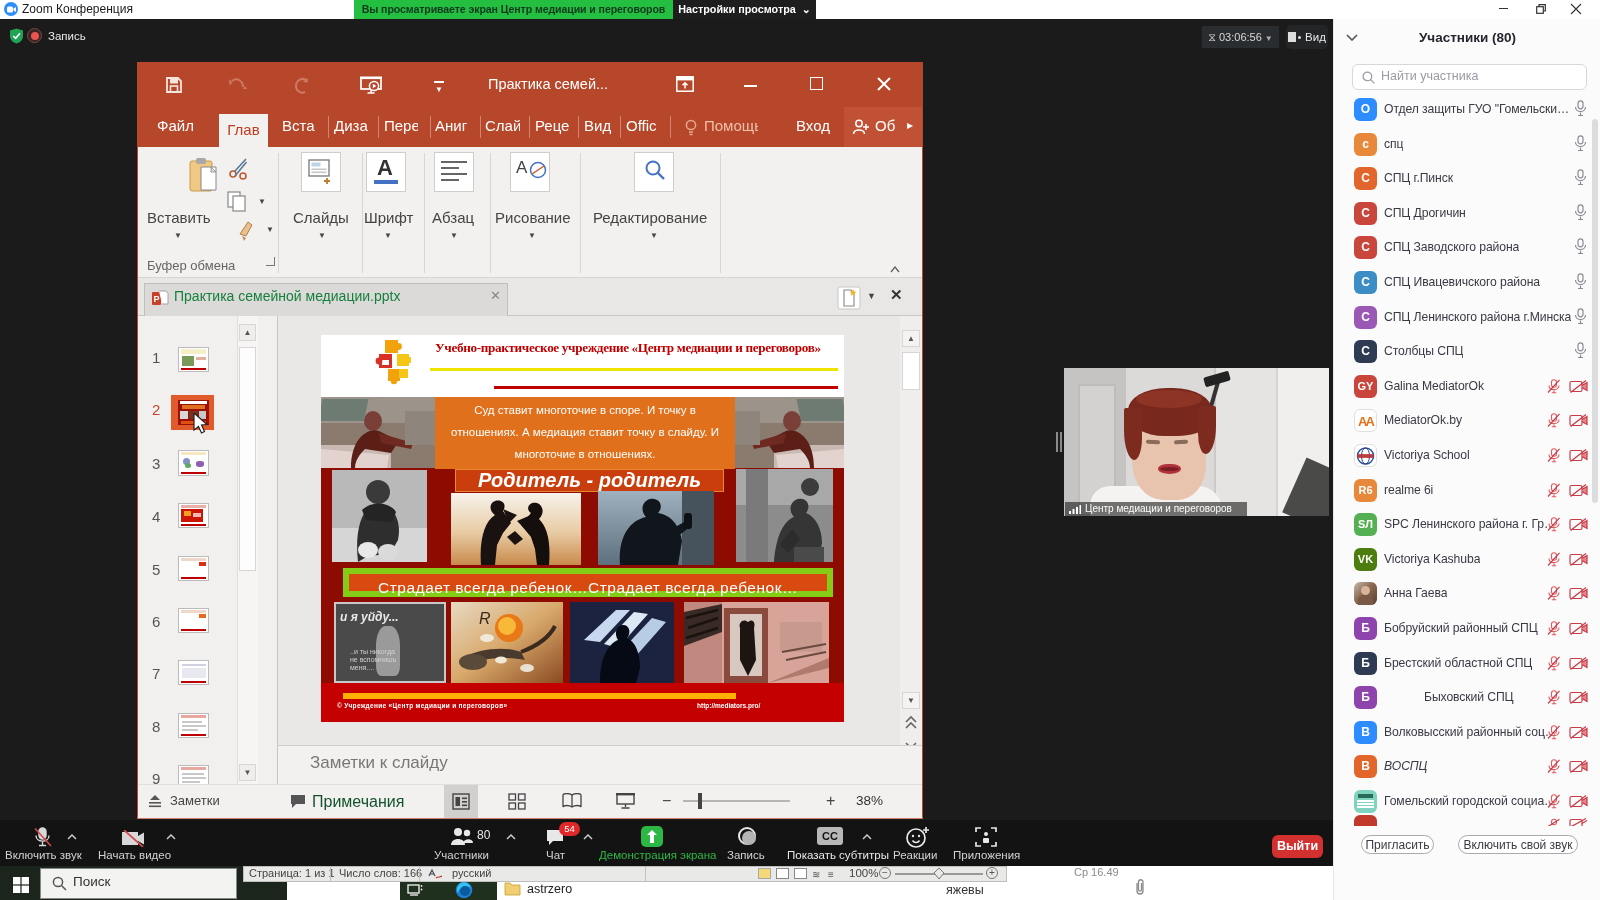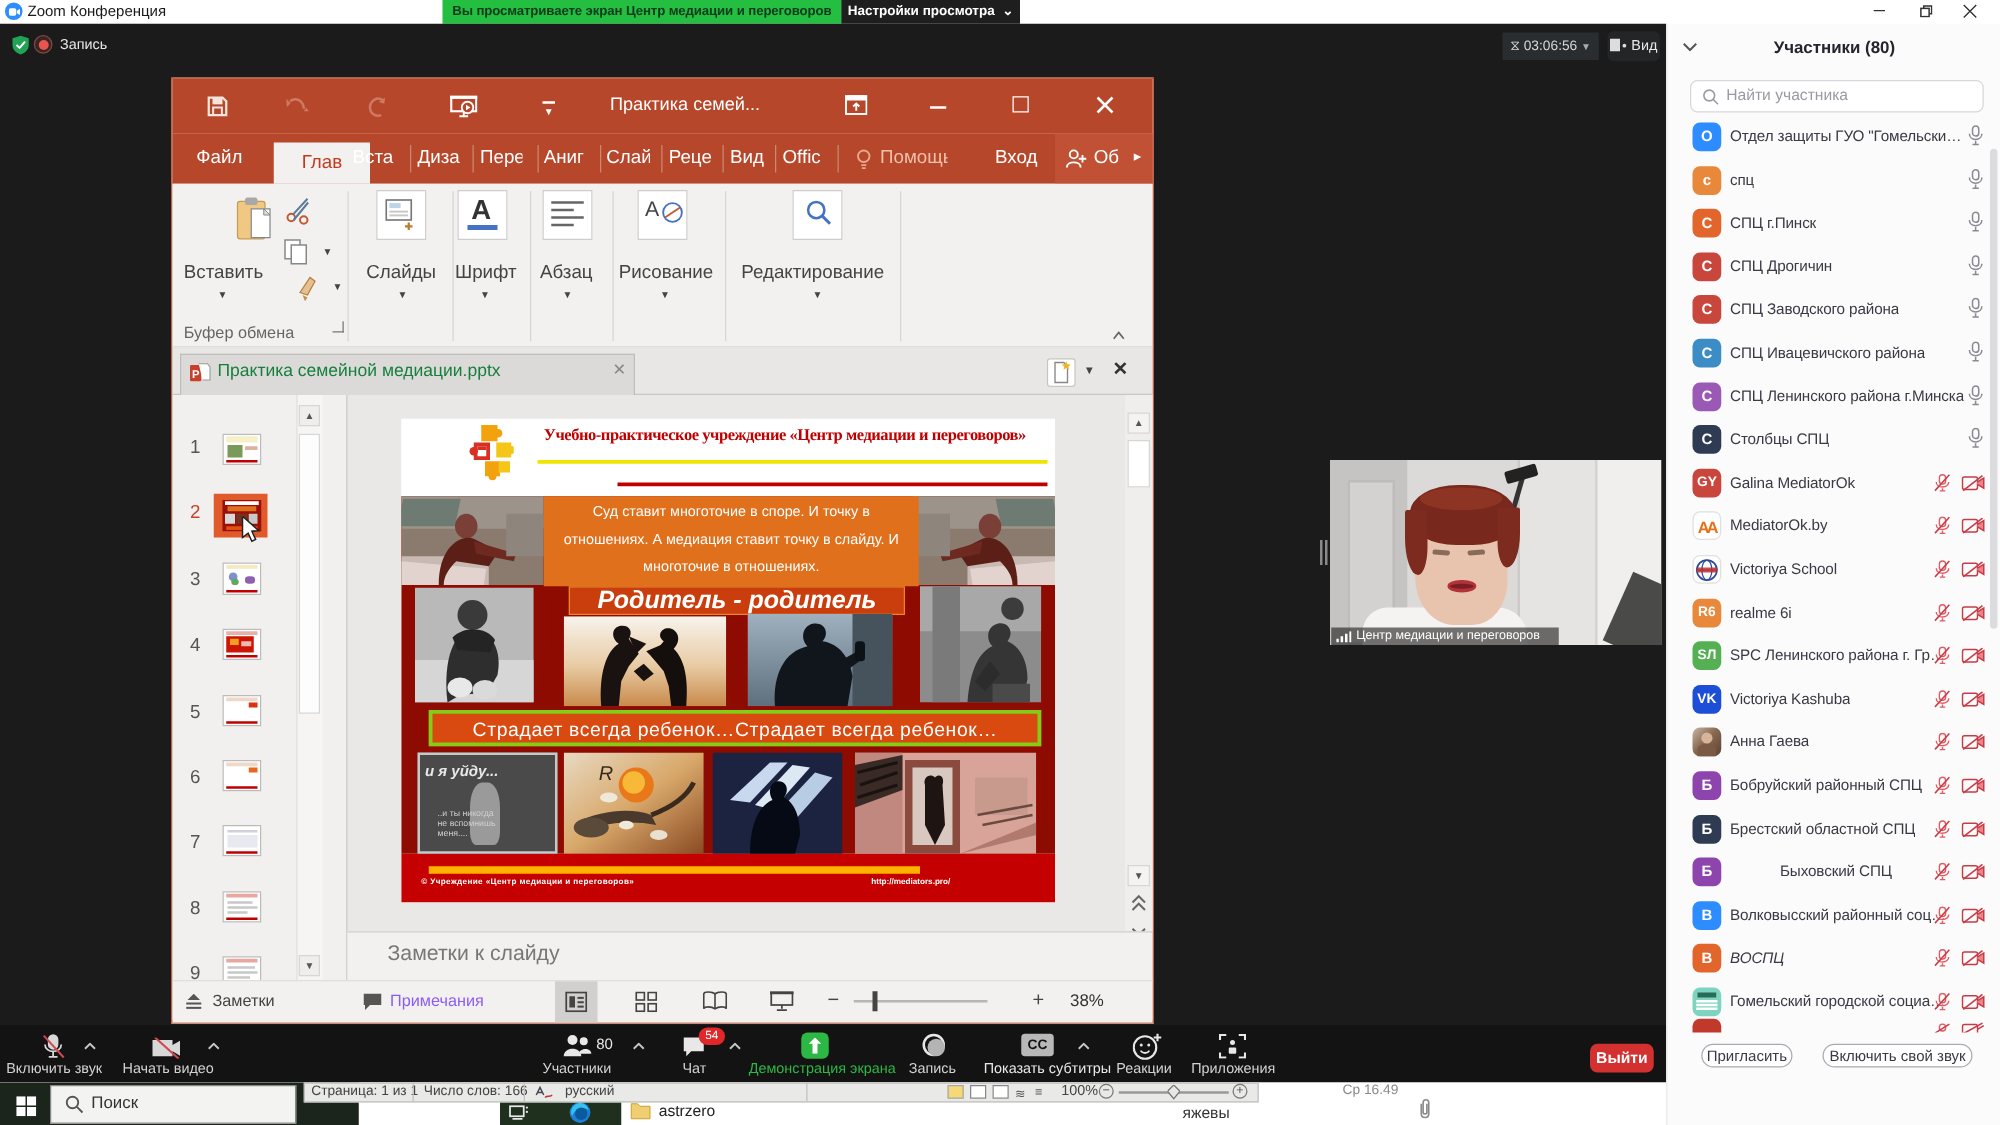--- a/index.html
+++ b/index.html
@@ -132,21 +132,21 @@
         </svg>
       <div class="abs" style="left:606px;top:22px;width:13px;height:2px;background:#fff;"></div>
       <div class="abs" style="left:672px;top:14px;width:13px;height:13px;border:1.6px solid #fff;"></div>
       <svg class="abs" style="left:738px;top:13px;" width="16" height="16" viewBox="0 0 16 16">
           <path d="M2 2 L14 14 M14 2 L2 14" stroke="#fff" stroke-width="2"></path>
         </svg>
     </div>
 
     <div class="abs" style="left:0;top:44px;width:784px;height:40px;background:#B7472A;color:#fff;font-size:15px;">
       <div class="abs" style="left:19px;top:10px;">Файл</div>
-      <div class="abs" style="left:81px;top:7px;width:77px;height:33px;background:#F3F1EF;color:#C03A20;text-align:center;line-height:32px;">Глав</div>
+      <div class="abs" style="left:81px;top:7px;width:49px;height:33px;background:#F3F1EF;color:#C03A20;text-align:center;line-height:32px;">Глав</div>
       <div class="abs" style="left:144px;top:10px;">Вста</div>
         <div class="abs sep2" style="left:190px;"></div>
       <div class="abs" style="left:196px;top:10px;">Диза</div>
         <div class="abs sep2" style="left:240px;"></div>
       <div class="abs" style="left:246px;top:10px;">Пер<span style="display:inline-block;width:7px;overflow:hidden;vertical-align:bottom;">е</span></div>
         <div class="abs sep2" style="left:292px;"></div>
       <div class="abs" style="left:297px;top:10px;">Ани<span style="display:inline-block;width:6px;overflow:hidden;vertical-align:bottom;">г</span></div>
         <div class="abs sep2" style="left:342px;"></div>
       <div class="abs" style="left:347px;top:10px;">Сла<span style="display:inline-block;width:7px;overflow:hidden;vertical-align:bottom;">й</span></div>
         <div class="abs sep2" style="left:391px;"></div>
@@ -441,21 +441,21 @@
           </svg>
         <svg class="abs" style="left:415px;top:134px;" width="97" height="93" viewBox="0 0 97 93" preserveAspectRatio="none">
             <rect width="97" height="93" fill="#8C8C8C"></rect>
             <rect width="97" height="36" fill="#A8A8A8"></rect>
             <rect x="10" y="0" width="22" height="93" fill="#7A7A7A"></rect>
             <circle cx="74" cy="18" r="9" fill="#3C3C3C"></circle>
             <path d="M38 93 C40 66 48 52 58 48 C52 42 54 32 62 30 C70 28 76 36 70 44 C80 48 86 60 86 74 L82 93 Z" fill="#353535"></path>
             <path d="M56 60 L44 76 L52 84 L64 70 Z" fill="#2C2C2C"></path>
             <rect x="58" y="78" width="30" height="15" fill="#4A4A4A"></rect>
           </svg>
-        <div class="abs" style="left:22px;top:233px;width:490px;height:29px;background:#D84A10;border:3px solid #84cc16;color:#fff;font-size:15.5px;text-align:center;line-height:27px;letter-spacing:0.5px;">Страдает всегда ребенок…Страдает всегда ребенок…</div>
+        <div class="abs" style="left:22px;top:233px;width:490px;height:29px;background:#D84A10;border:6px solid #84cc16;color:#fff;font-size:15.5px;text-align:center;line-height:27px;letter-spacing:0.5px;">Страдает всегда ребенок…Страдает всегда ребенок…</div>
 
         <div class="abs" style="left:13px;top:267px;width:112px;height:81px;background:#4A4A4A;border:2px solid #C8C8C8;">
           <div class="abs" style="left:4px;top:6px;font-size:12px;font-weight:bold;color:#E8E8E8;font-style:italic;">и я уйду...</div>
           <div class="abs" style="left:40px;top:22px;width:24px;height:50px;background:#9A9A9A;border-radius:40% 40% 20% 20%;"></div>
           <div class="abs" style="left:14px;top:44px;font-size:7px;color:#D0D0D0;line-height:8px;">..и ты никогда<br>не вспомнишь<br>меня....</div>
         </div>
         <svg class="abs" style="left:130px;top:267px;" width="112" height="81" viewBox="0 0 112 81" preserveAspectRatio="none">
             <defs>
               <linearGradient id="sp" x1="0" y1="0" x2="1" y2="1">
                 <stop offset="0" stop-color="#E8D9C2"></stop>
@@ -518,21 +518,21 @@
     <div class="abs" style="left:0;top:721px;width:784px;height:34px;background:#F3F1EF;border-top:1px solid #E0DEDC;">
       <svg class="abs" style="left:9px;top:10px;" width="16" height="14" viewBox="0 0 16 14">
           <path d="M8 0 L13 5 H3 Z" fill="#555"></path>
           <rect x="2" y="7" width="12" height="1.6" fill="#555"></rect>
           <rect x="2" y="10.5" width="12" height="1.6" fill="#555"></rect>
         </svg>
       <div class="abs" style="left:32px;top:8px;font-size:13px;color:#444;">Заметки</div>
       <svg class="abs" style="left:152px;top:9px;" width="16" height="15" viewBox="0 0 16 15">
           <path d="M1 1 H15 V10 H6 L2 14 V10 H1 Z" fill="#555"></path>
         </svg>
-      <div class="abs" style="left:174px;top:8px;font-size:13px;color:#8b5cf6;">Примечания</div>
+      <div class="abs" style="left:174px;top:8px;font-size:16px;color:#14532d;">Примечания</div>
       <div class="abs" style="left:306px;top:0;width:34px;height:33px;background:#D2D0CE;"></div>
       <svg class="abs" style="left:314px;top:8px;" width="18" height="17" viewBox="0 0 18 17">
           <rect x="1" y="1" width="16" height="15" fill="none" stroke="#444" stroke-width="1.4"></rect>
           <rect x="3.5" y="4" width="4.5" height="9" fill="#444"></rect>
           <rect x="10" y="4.5" width="5" height="1.6" fill="#444"></rect>
           <rect x="10" y="8" width="5" height="1.6" fill="#444"></rect>
           <rect x="10" y="11.5" width="5" height="1.6" fill="#444"></rect>
         </svg>
       <svg class="abs" style="left:370px;top:8px;" width="18" height="17" viewBox="0 0 18 17">
           <rect x="1" y="1" width="6.5" height="6" fill="none" stroke="#444" stroke-width="1.3"></rect>
@@ -883,21 +883,21 @@
           </svg>
     <svg class="abs" style="right:13px;top:11px;" width="19" height="13" viewBox="0 0 19 13">
             <g stroke="#C83C46" stroke-width="1.2" fill="none">
               <rect x="1" y="1.5" width="12" height="10" rx="1.5"></rect>
               <path d="M13 5.5 L18 2.5 V10.5 L13 7.5" fill="#E8848A"></path>
             </g>
             <path d="M1.5 12.5 L17 0.5" stroke="#C83C46" stroke-width="1.3"></path>
           </svg>
     </div>
     <div class="prow" style="top:522.8px;">
-    <div class="pav" style="background:#1d4ed8;font-size:11px;">VK</div>
+    <div class="pav" style="background:#4d7c0f;font-size:11px;">VK</div>
     <div class="pname" style="max-width:174px;">Victoriya Kashuba</div>
     <svg class="abs" style="right:40px;top:10px;" width="14" height="15" viewBox="0 0 14 15">
             <g stroke="#E05A62" stroke-width="1.1" fill="none">
               <rect x="4.5" y="0.8" width="5" height="7.5" rx="2.5"></rect>
               <path d="M2 6.5 C2 12 12 12 12 6.5"></path>
               <path d="M7 11.5 v2 M4.8 13.7 h4.4"></path>
             </g>
             <path d="M1 13.5 L12.5 0.8" stroke="#C83C46" stroke-width="1.2"></path>
           </svg>
     <svg class="abs" style="right:13px;top:11px;" width="19" height="13" viewBox="0 0 19 13">

